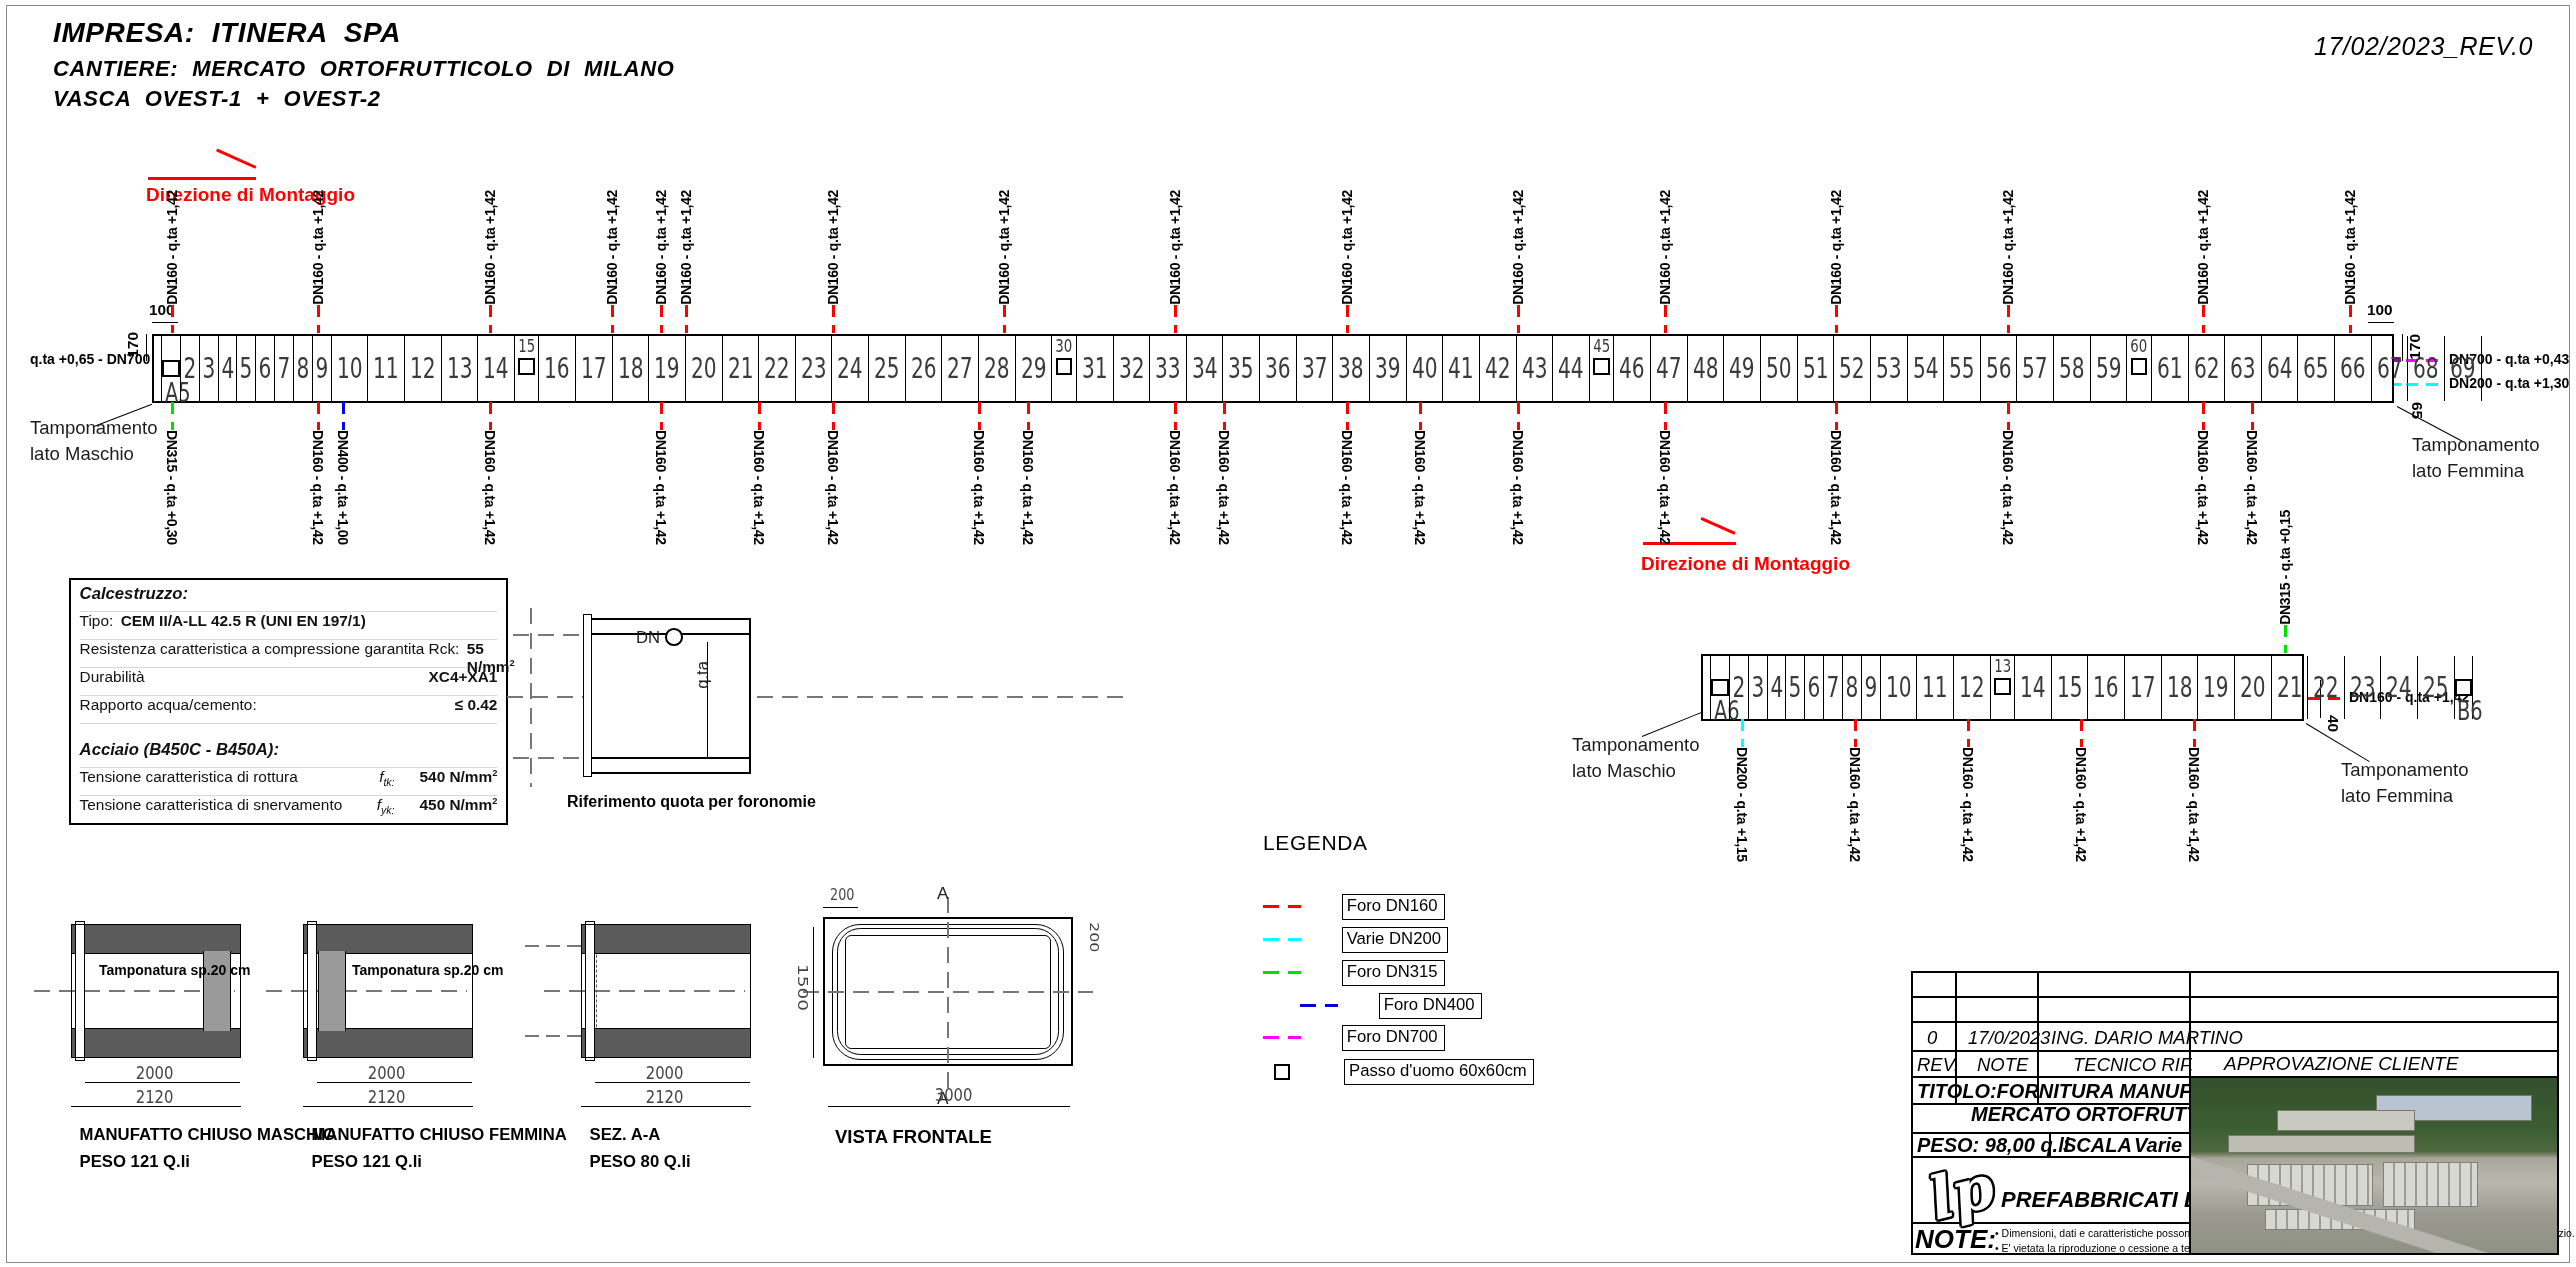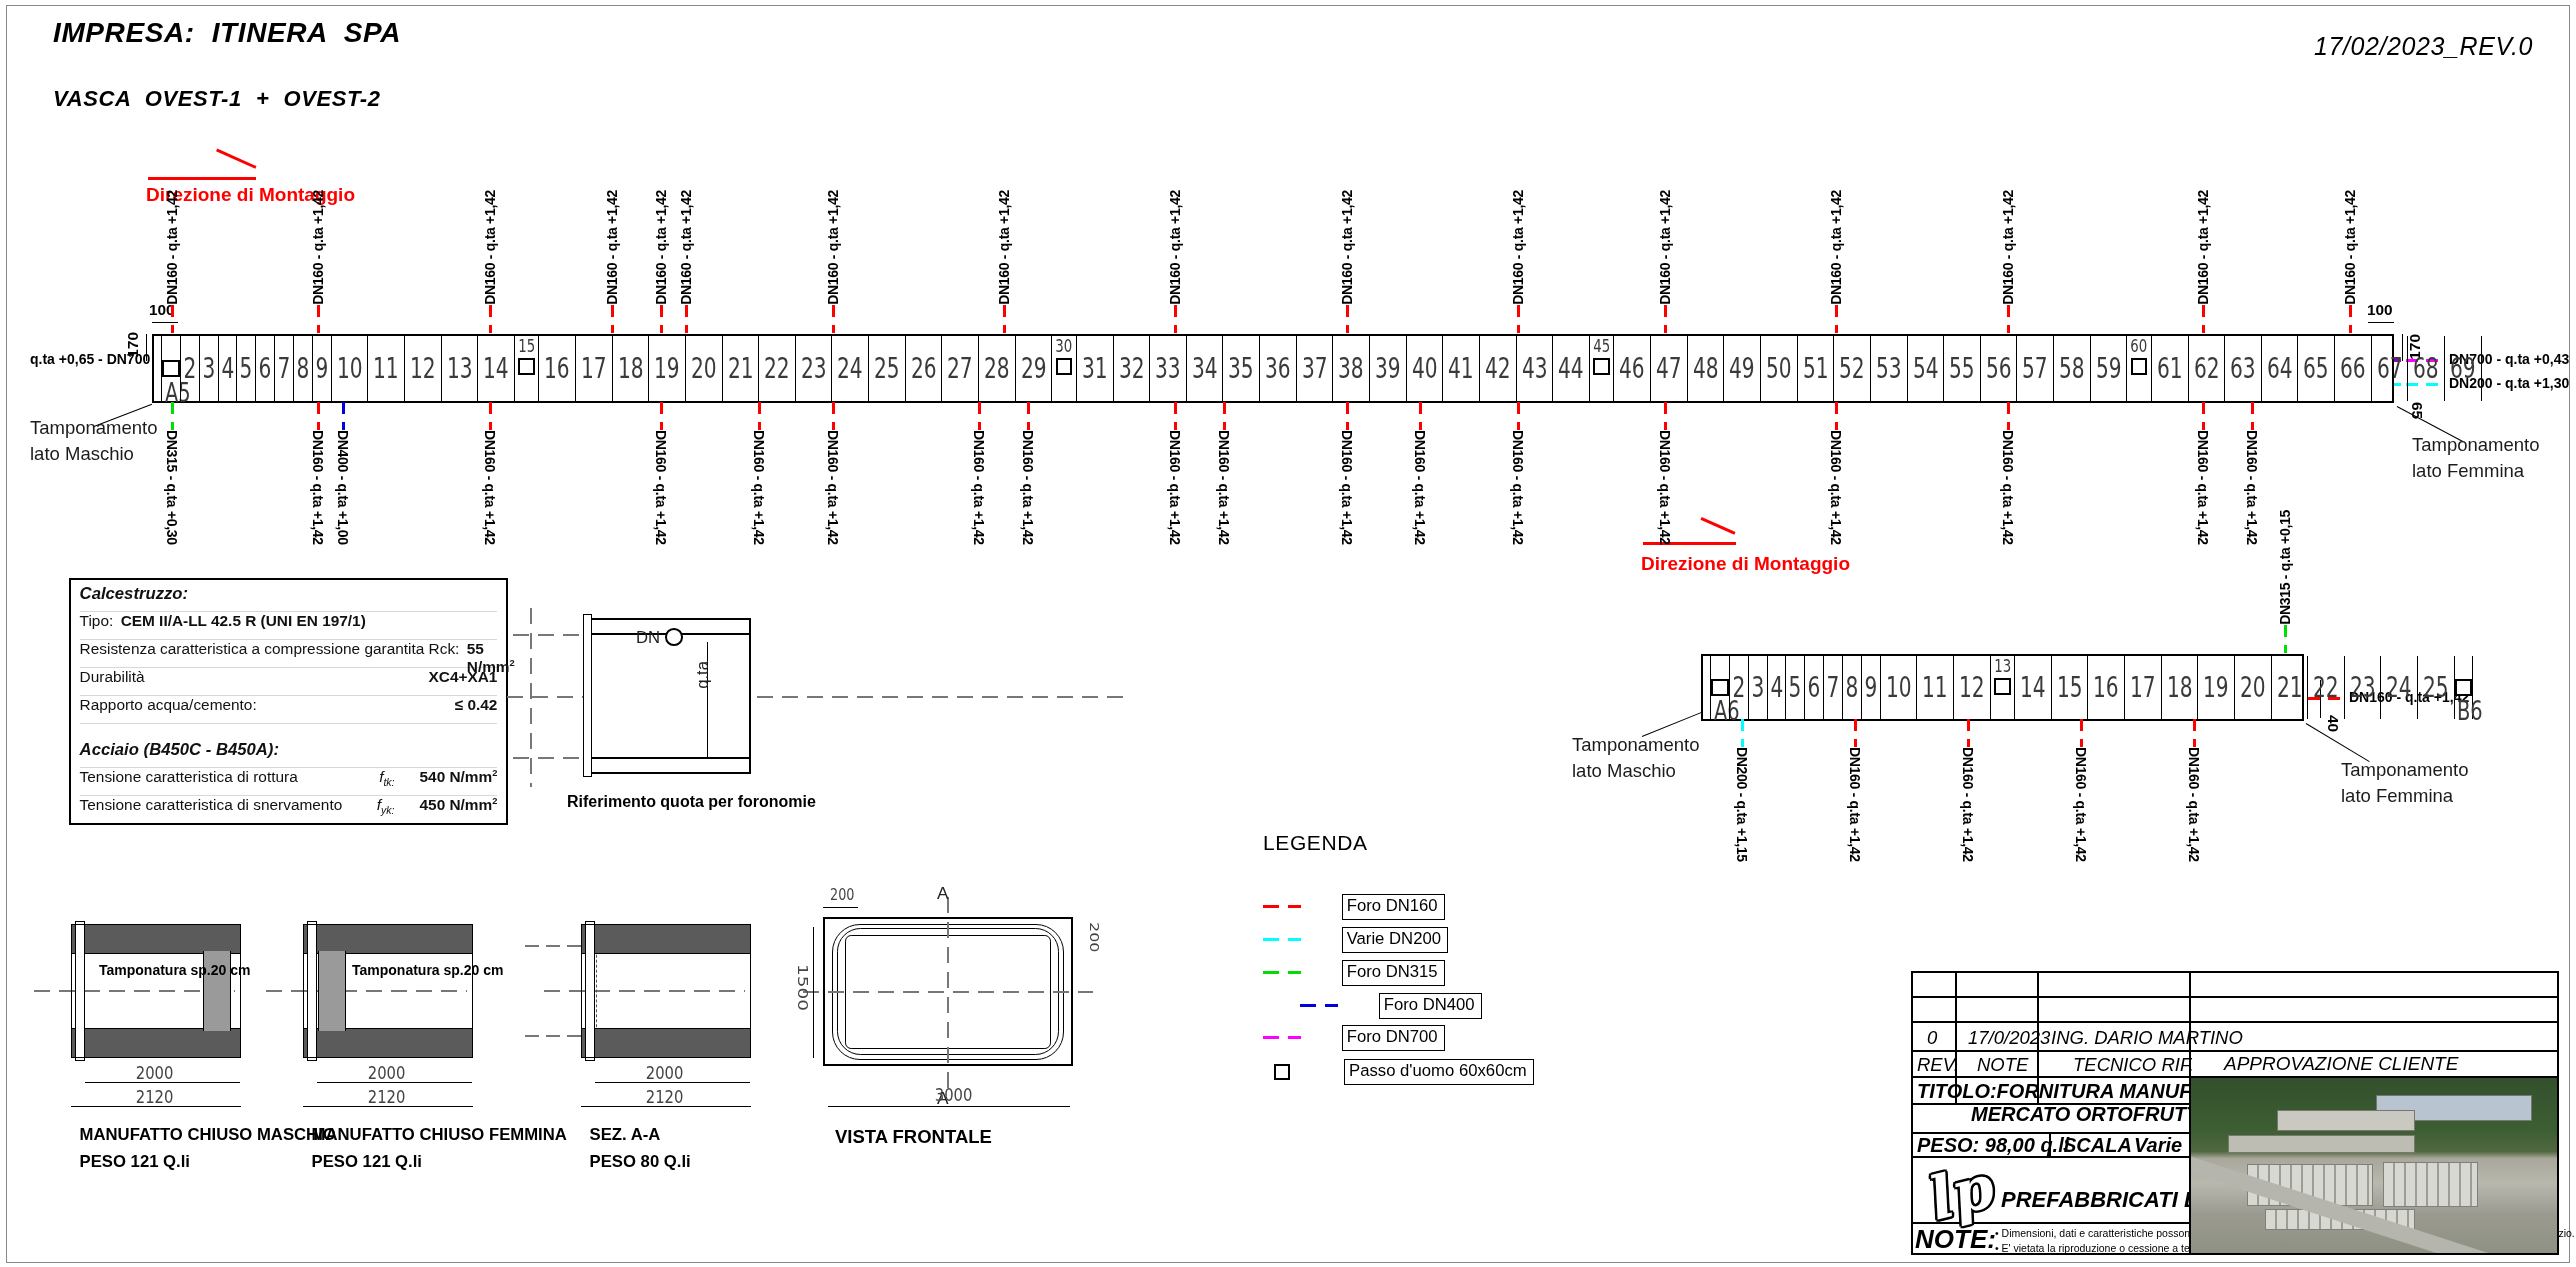--- a/index.html
+++ b/index.html
@@ -76,20 +76,21 @@
         transform:rotate(-14deg);}
   .notesmall{font-size:10.5px;font-weight:500;line-height:15px;white-space:nowrap;}
 </style>
 </head>
 <body>
 
 <div class="page">
   <div class="frame"></div>
 
   <div class="abs cad hdr1" style="left:53px;top:17.3px;">IMPRESA:  ITINERA  SPA</div>
+  <div class="abs cad hdr2" style="left:53px;top:56px;">CANTIERE:  MERCATO  ORTOFRUTTICOLO  DI  MILANO</div>
   <div class="abs cad hdr2" style="left:53px;top:86px;">VASCA  OVEST-1  +  OVEST-2</div>
   <div class="abs cad rev" style="right:43px;top:32px;">17/02/2023_REV.0</div>
 
   <div class="abs dirline" style="left:148px;top:177px;width:108px;"></div>
   <div class="abs dirhead" style="left:213px;top:166px;transform:rotate(24deg);"></div>
   <div class="abs dirlbl" style="left:146px;top:184px;">Direzione di Montaggio</div>
 
   <div class="abs anntxt" style="left:30px;top:351px;">q.ta +0,65 - DN700</div>
   <div class="abs" style="left:185px;top:359px;width:38px;height:3.1px;background:repeating-linear-gradient(90deg,#ff00ff 0 12.4px,transparent 12.4px 20px);"></div>
   <div class="abs dimtxt" style="left:149px;top:301px;">100</div>

